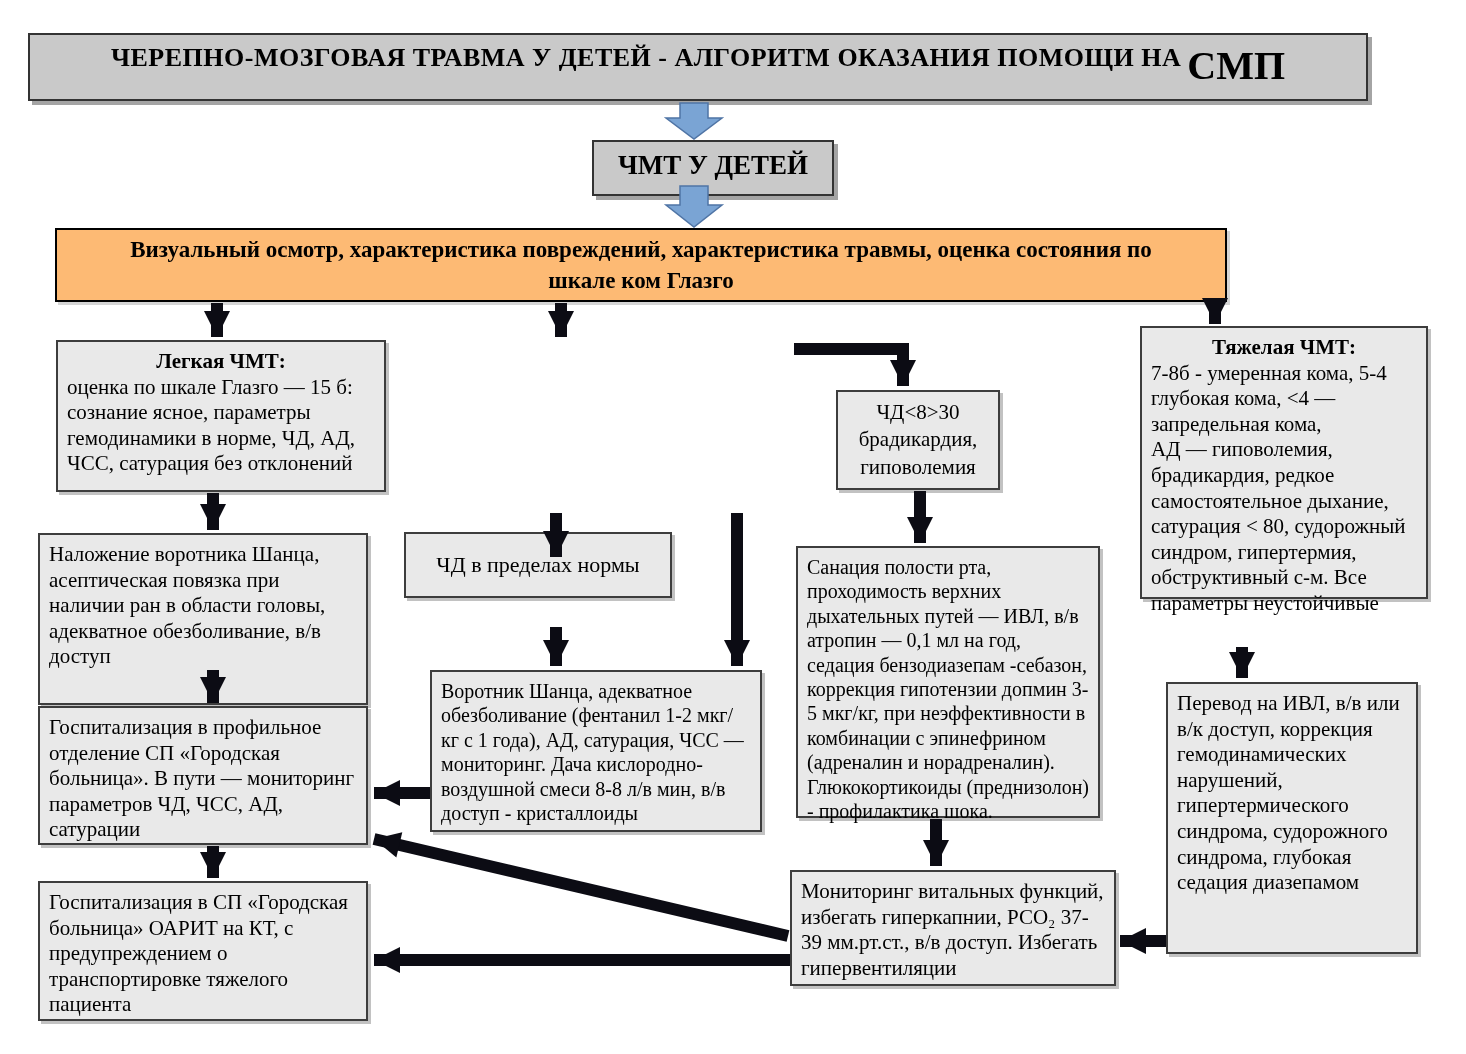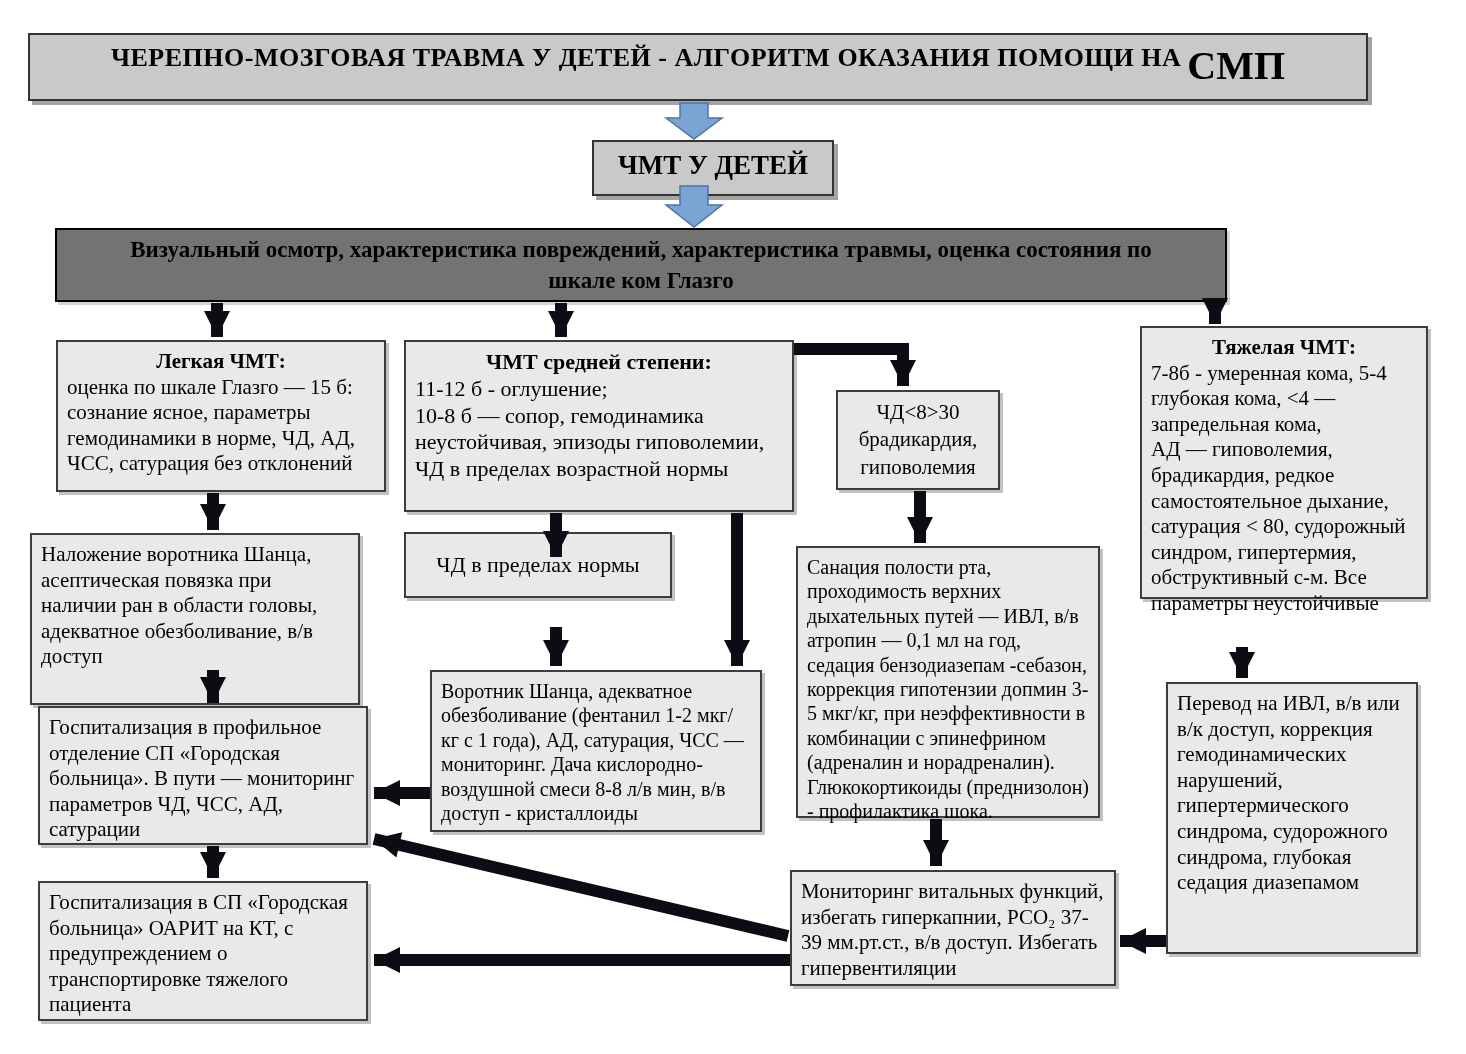--- a/index.html
+++ b/index.html
@@ -19,21 +19,21 @@
   .box .bb{text-align:left;white-space:pre-line;}
   .headerbox{
     background:var(--hdrgray,#c9c9c9);border:2px solid #333;
     display:flex;justify-content:center;
     box-shadow:4px 4px 0 rgba(90,90,90,.55);
   }
   .title-main{font-weight:bold;font-size:26px;letter-spacing:.5px;}
   .title-emph{font-weight:bold;font-size:40px;margin-left:6px;}
   .chmtbox{font-weight:bold;font-size:27px;}
   .visualbox{
-    background:#737373;border:2px solid #000;
+    background:#fdba74;border:2px solid #000;
     font-weight:bold;font-size:23px;text-align:center;
     display:flex;align-items:center;justify-content:flex-start;line-height:1.35;
     box-shadow:3px 3px 0 rgba(150,150,150,.4);
   }
   .center{display:flex;align-items:center;justify-content:center;text-align:center;}
   svg#connectors{position:absolute;left:0;top:0;pointer-events:none;}
 </style>
 </head>
 <body>
 
@@ -50,37 +50,32 @@
 
   <div class="box visualbox" style="left:55px;top:228px;width:1172px;height:74px;padding:4px 40px;">
     <span>Визуальный осмотр, характеристика повреждений, характеристика травмы, оценка состояния по шкале ком Глазго</span>
   </div>
 
   <div class="box" style="left:38px;top:340px;width:330px;height:152px;font-size:21px;margin-left:18px;">
     <div class="bt">Легкая ЧМТ:</div>
     <div class="bb">оценка по шкале Глазго — 15 б: сознание ясное, параметры гемодинамики в норме, ЧД, АД, ЧСС, сатурация без отклонений</div>
   </div>
 
-  <div class="box" style="left:30px;top:533px;width:330px;height:172px;font-size:21px;">
+  <div class="box" style="left:38px;top:533px;width:330px;height:172px;font-size:21px;">
     <div class="bb">Наложение воротника Шанца, асептическая повязка при наличии ран в области головы, адекватное обезболивание, в/в доступ</div>
   </div>
 
   <div class="box" style="left:38px;top:881px;width:330px;height:140px;font-size:21px;">
     <div class="bb">Госпитализация в СП «Городская больница» ОАРИТ на КТ, с предупреждением о транспортировке тяжелого пациента</div>
   </div>
 
   <div class="box" style="left:38px;top:706px;width:330px;height:139px;font-size:21px;">
     <div class="bb">Госпитализация в профильное отделение СП «Городская больница». В пути — мониторинг параметров ЧД, ЧСС, АД, сатурации</div>
   </div>
 
-  <div class="box" style="left:404px;top:340px;width:390px;height:172px;font-size:22px;">
-    <div class="bt">ЧМТ средней степени:</div>
-    <div class="bb">11-12 б - оглушение;
-10-8 б — сопор, гемодинамика неустойчивая, эпизоды гиповолемии, ЧД в пределах возрастной нормы</div>
-  </div>
 
   <div class="box center" style="left:404px;top:532px;width:268px;height:66px;font-size:22px;">
     <span>ЧД в пределах нормы</span>
   </div>
 
   <div class="box" style="left:430px;top:670px;width:332px;height:162px;font-size:20px;">
     <div class="bb">Воротник Шанца, адекватное обезболивание (фентанил 1-2 мкг/кг с 1 года), АД, сатурация, ЧСС — мониторинг. Дача кислородно-воздушной смеси 8-8 л/в мин, в/в доступ - кристаллоиды</div>
   </div>
 
   <div class="box center" style="left:836px;top:390px;width:164px;height:100px;font-size:21px;line-height:1.3;">

